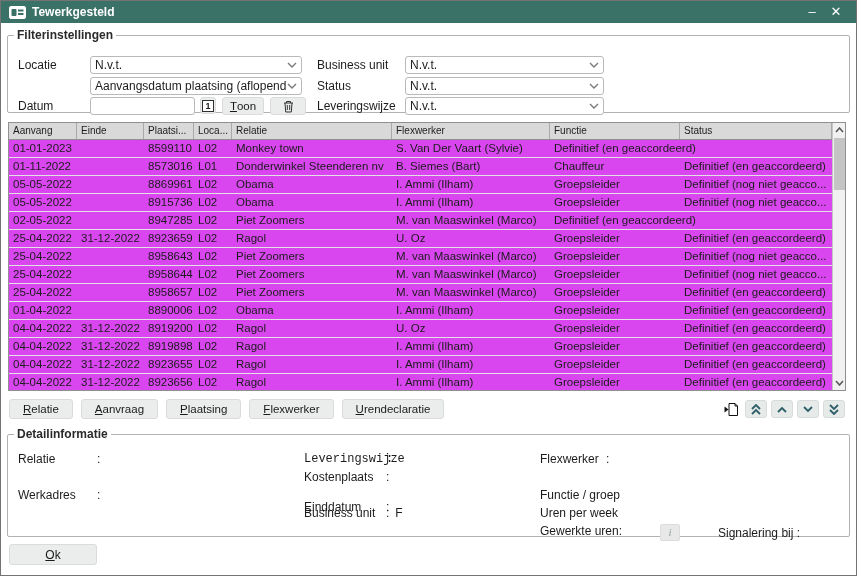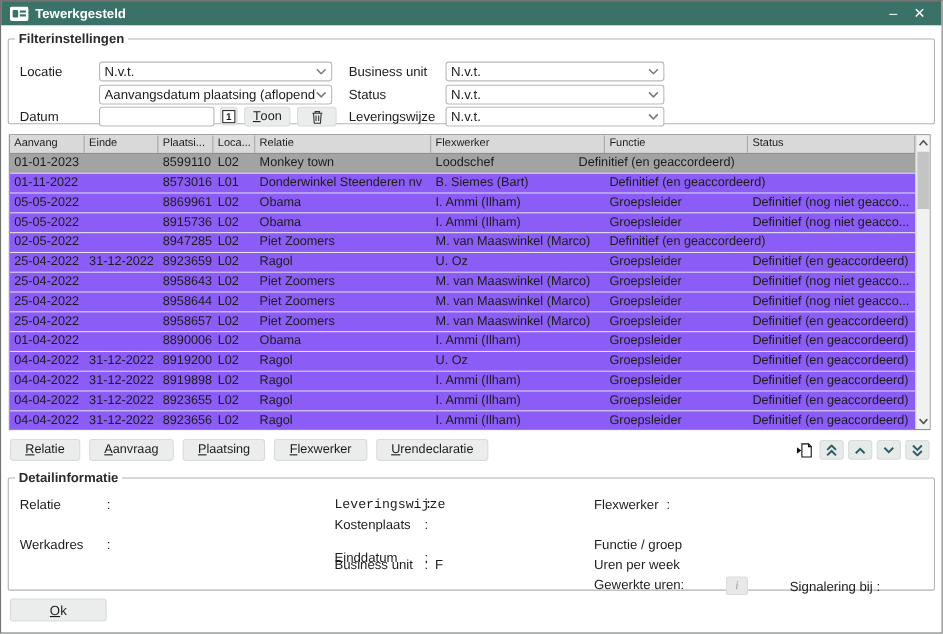--- a/index.html
+++ b/index.html
@@ -39,22 +39,22 @@
   .sq-cal .one { border:1px solid #2f2f2f; font-weight:bold; font-size:9px;
                  line-height:10px; padding:0 2px; background:#fff; }
 
   
   .tbl { position:absolute; left:7px; top:121px; width:838px; height:269px;
          border:1px solid #909090; display:flex; background:#fff; }
   .tbl-main { width:823px; display:flex; flex-direction:column; overflow:hidden; }
   .thead { display:flex; height:17px; background:#d9d9d9; border-bottom:1px solid #8f8f8f; }
   .th { font-size:10px; line-height:16px; padding-left:4px; border-right:1px solid #a9a9a9;
         white-space:nowrap; overflow:hidden; }
-  .trow { display:flex; height:18px; border-bottom:1px solid #e2e2e2; background:#8b5cf6; }
-  .trow.selected { background:#a3a3a3;align-items:center; }
+  .trow { display:flex; height:18px; border-bottom:1px solid #e2e2e2; background:#d946ef; }
+  .trow.selected { background:#d946ef;align-items:center; }
   .td { font-size:11.5px; line-height:17px; padding-left:4px; white-space:nowrap; overflow:hidden; }
   .c0{width:68px} .c1{width:67px} .c2{width:50px; padding-right:13px; text-align:right;}
   .c3{width:38px} .c4{width:160px} .c5{width:158px} .c6{width:130px} .c7{flex:1}
   .tbl-scroll { width:13px; background:#f1f1f1; border-left:1px solid #c5c5c5;
                 display:flex; flex-direction:column; align-items:center; }
   .sarr { width:13px; height:14px; display:flex; align-items:center; justify-content:center; }
   .sthumb { width:11px; height:52px; background:#c4c4c4; margin-top:1px; }
   .strack { flex:1; }
 
   
@@ -168,30 +168,31 @@
           <span class="th c6">Functie</span>
           <span class="th c7">Status</span>
         </div>
       <div>
           <div class="trow selected">
             <span class="td c0">01-01-2023</span>
             <span class="td c1"></span>
             <span class="td c2">8599110</span>
             <span class="td c3">L02</span>
             <span class="td c4">Monkey town</span>
-            <span class="td c6">Loodschef</span>
+            <span class="td c5">S. Van Der Vaart (Sylvie)</span>
             <span class="td c7">Definitief (en geaccordeerd)</span>
           </div>
           <div class="trow">
             <span class="td c0">01-11-2022</span>
             <span class="td c1"></span>
             <span class="td c2">8573016</span>
             <span class="td c3">L01</span>
             <span class="td c4">Donderwinkel Steenderen nv</span>
             <span class="td c5">B. Siemes (Bart)</span>
+            <span class="td c6">Chauffeur</span>
             <span class="td c7">Definitief (en geaccordeerd)</span>
           </div>
           <div class="trow">
             <span class="td c0">05-05-2022</span>
             <span class="td c1"></span>
             <span class="td c2">8869961</span>
             <span class="td c3">L02</span>
             <span class="td c4">Obama</span>
             <span class="td c5">I. Ammi (Ilham)</span>
             <span class="td c6">Groepsleider</span>

